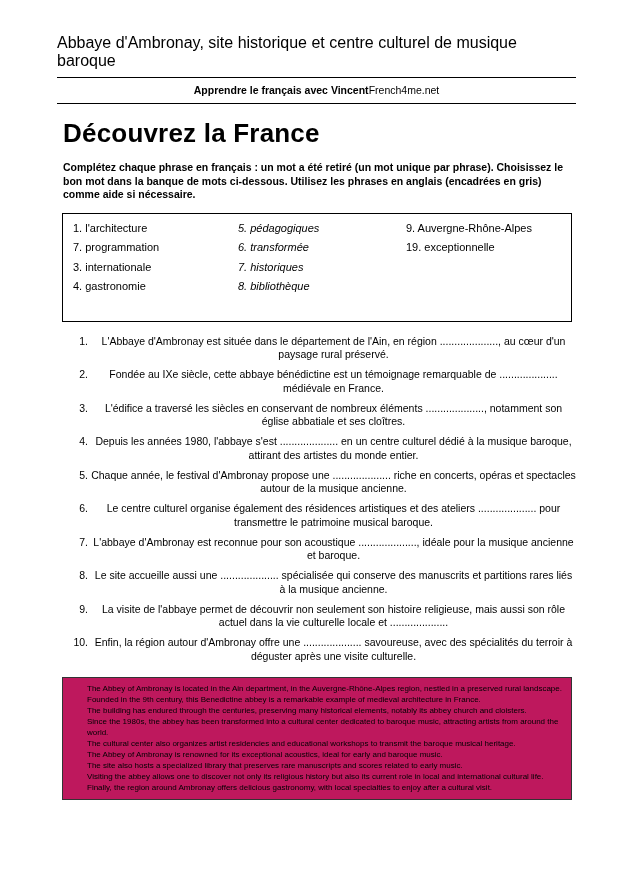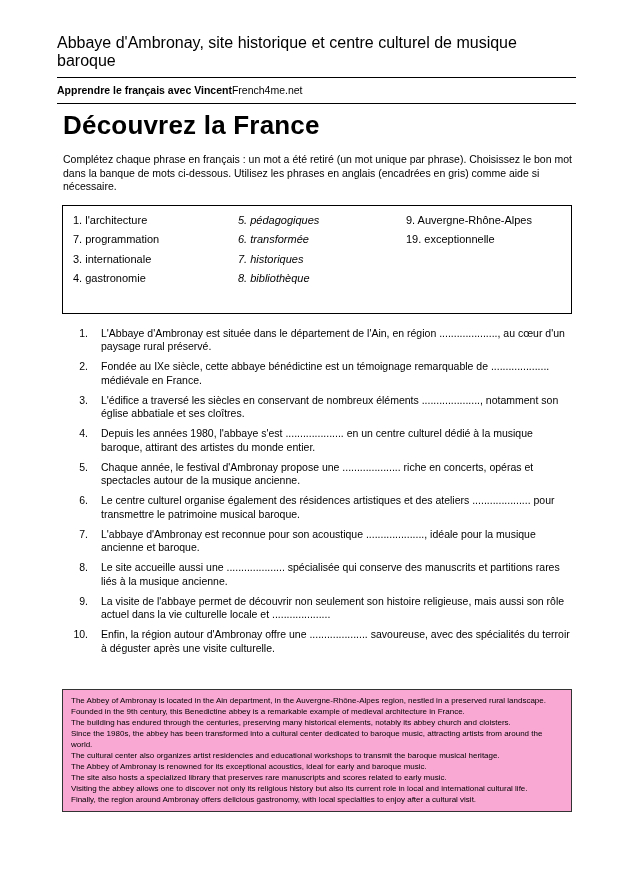--- a/index.html
+++ b/index.html
@@ -18,38 +18,39 @@
   .page {
     padding: 34px 57px 0 57px;
   }
   .top-header {
     font-size: 16px;
     padding-bottom: 7px;
     border-bottom: 1px solid #000;
   }
   .brand-row {
     display: flex;
-    justify-content: flex-start;
+    justify-content: center;
     align-items: baseline;
     padding: 6px 0 7px 0;
     border-bottom: 1px solid #000;
     font-size: 10.5px;
   }
   .brand-left { font-weight: bold; }
   .brand-right { font-weight: normal; }
   .title {
     font-size: 26px;
     font-weight: bold;
-    margin: 6px 0 12px 6px;
+    margin: 14px 0 12px 6px;
     letter-spacing: 0.2px;
   }
   .instructions {
     font-size: 10.5px;
     line-height: 13.5px;
     margin: 0 0 11px 6px;
+    font-weight: bold;
   }
   .word-bank {
     border: 1px solid #000;
     margin: 0 4px 0 5px;
     padding: 8px 0 21px 10px;
     display: flex;
     font-size: 11px;
   }
   .wb-col-1 { width: 165px; }
   .wb-col-2 { width: 168px; font-style: italic; }
@@ -66,28 +67,29 @@
     font-size: 10.5px;
     line-height: 13.5px;
     margin-bottom: 6.5px;
   }
   .ex-num {
     width: 17px;
     text-align: right;
     flex: 0 0 17px;
   }
   .ex-text {
-    margin-left: 13px;
+    margin-left: 3px;
     flex: 1;
+    text-align: center;
   }
   .english-box {
-    margin: 34px 4px 0 5px;
-    background: #f9a8d4;
+    margin: 14px 4px 0 5px;
+    background: #be185d;
     border: 1px solid #333333;
-    padding: 5px 8px 6px 8px;
+    padding: 5px 8px 6px 24px;
     font-size: 8px;
     line-height: 11px;
   }
   .english-box p {
     margin: 0;
   }
 </style>
 </head>
 <body>
 

